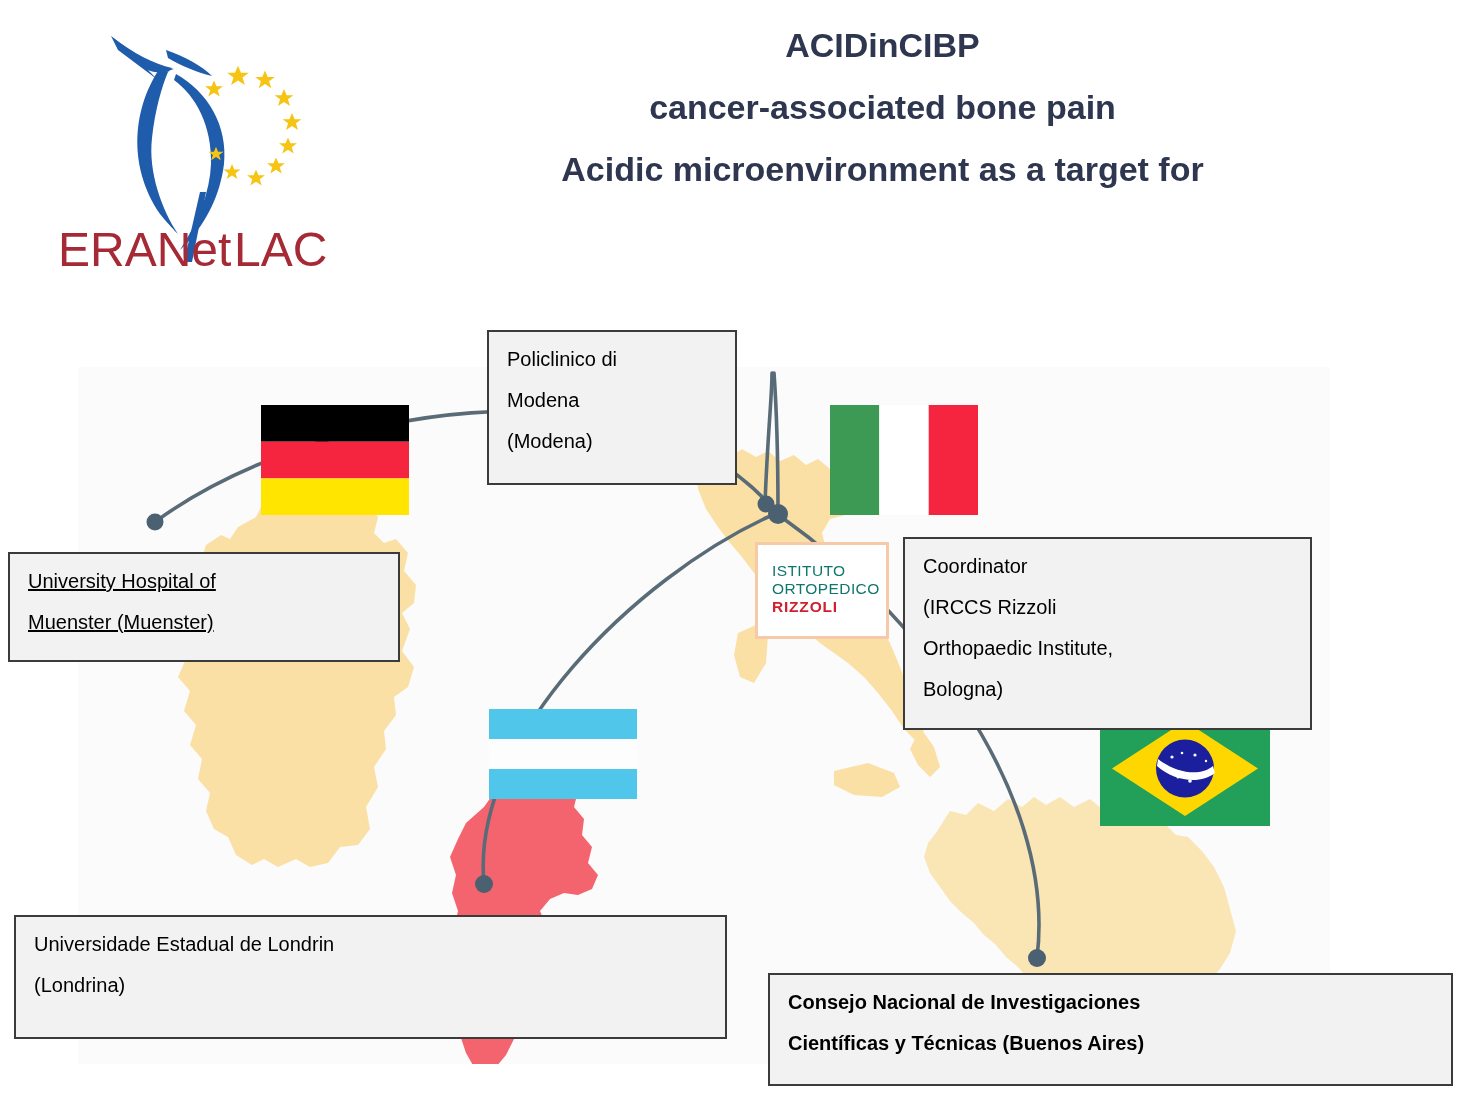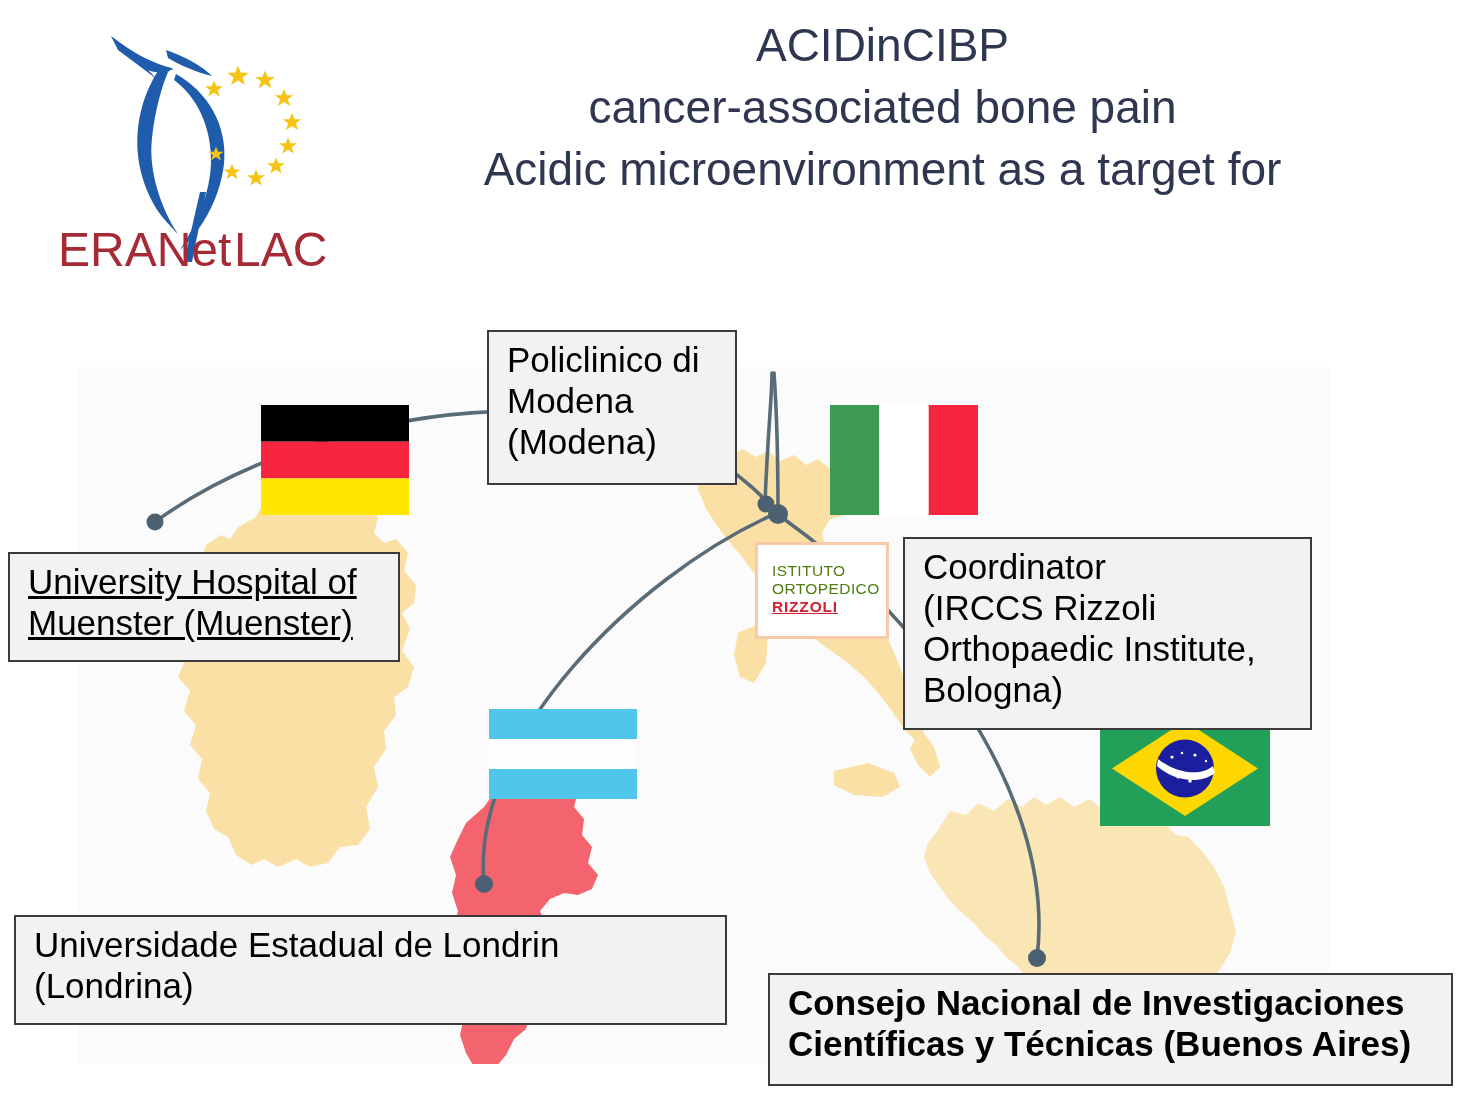--- a/index.html
+++ b/index.html
@@ -29,23 +29,23 @@
 
   
   #title {
     position: absolute;
     left: 345px;
     top: 14px;
     width: 1075px;
     text-align: center;
     color: #2e3650;
     font-family: "Liberation Sans", sans-serif;
-    font-size: 46px;
+    font-size: 34px;
     line-height: 62px;
-    font-weight: 400;
+    font-weight: 700;
     letter-spacing: 0px;
   }
   #title .ln { display:block; white-space: nowrap; }
 
   
   #mapcanvas {
     position: absolute;
     left: 78px;
     top: 367px;
     width: 1252px;
@@ -61,50 +61,50 @@
   }
 
   
   .callout {
     position: absolute;
     box-sizing: border-box;
     background: #f2f2f2;
     border: 2px solid #3b3b3b;
     color: #000000;
     font-family: "Liberation Sans", sans-serif;
-    font-size: 35px;
+    font-size: 20px;
     line-height: 41px;
     padding: 7px 14px 10px 18px;
     white-space: pre-line;
   }
 
   #box-modena      { left: 487px; top: 330px;  width: 250px; height: 155px; }
   #box-muenster    { left: 8px;   top: 552px;  width: 392px; height: 110px; text-decoration: underline; }
   #box-coordinator { left: 903px; top: 537px;  width: 409px; height: 193px; }
-  #box-londrina    { left: 14px;  top: 915px;  width: 713px; height: 110px; }
+  #box-londrina    { left: 14px;  top: 915px;  width: 713px; height: 124px; }
   #box-conicet     { left: 768px; top: 973px;  width: 685px; height: 113px; font-weight: bold; }
 
   
   #rizzoli {
     position: absolute;
     left: 755px;
     top: 542px;
     width: 134px;
     height: 97px;
     box-sizing: border-box;
     background: #ffffff;
     border: 3px solid #f6c9a8;
     padding: 17px 0 0 14px;
     font-family: "Liberation Sans", sans-serif;
     font-size: 15.5px;
     line-height: 18px;
     letter-spacing: 0.4px;
   }
-  #rizzoli .r1, #rizzoli .r2 { color:#4d7c0f; }
-  #rizzoli .r3 { color:#d02030; font-weight: bold; letter-spacing: 0.8px; text-decoration: underline; }
+  #rizzoli .r1, #rizzoli .r2 { color:#0f766e; }
+  #rizzoli .r3 { color:#d02030; font-weight: bold; letter-spacing: 0.8px; }
   #rizzoli span { display:block; }
 </style>
 </head>
 <body>
 
 <div id="slide">
 
   <div id="logo">
     <svg viewBox="0 0 300 262" xmlns="http://www.w3.org/2000/svg">
 

